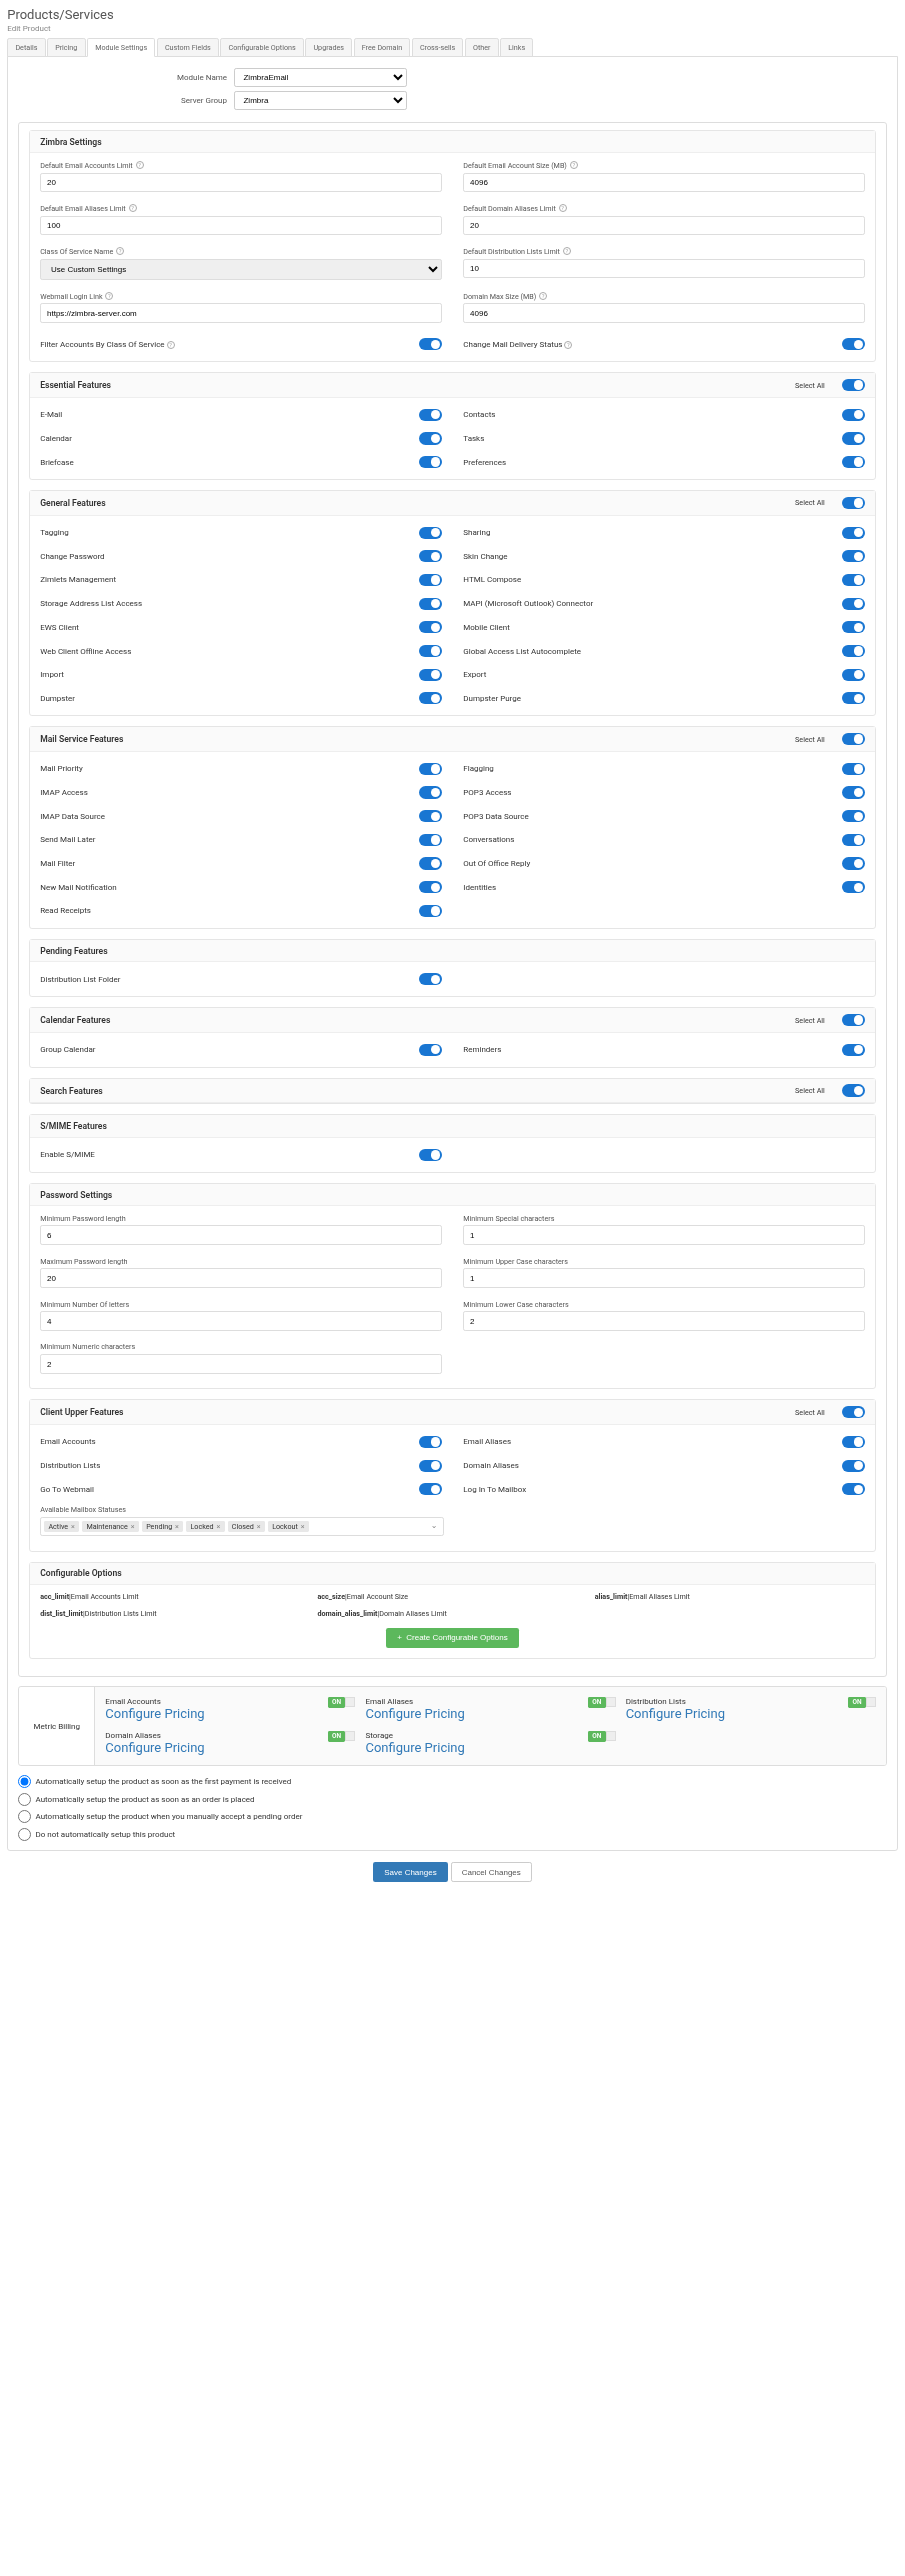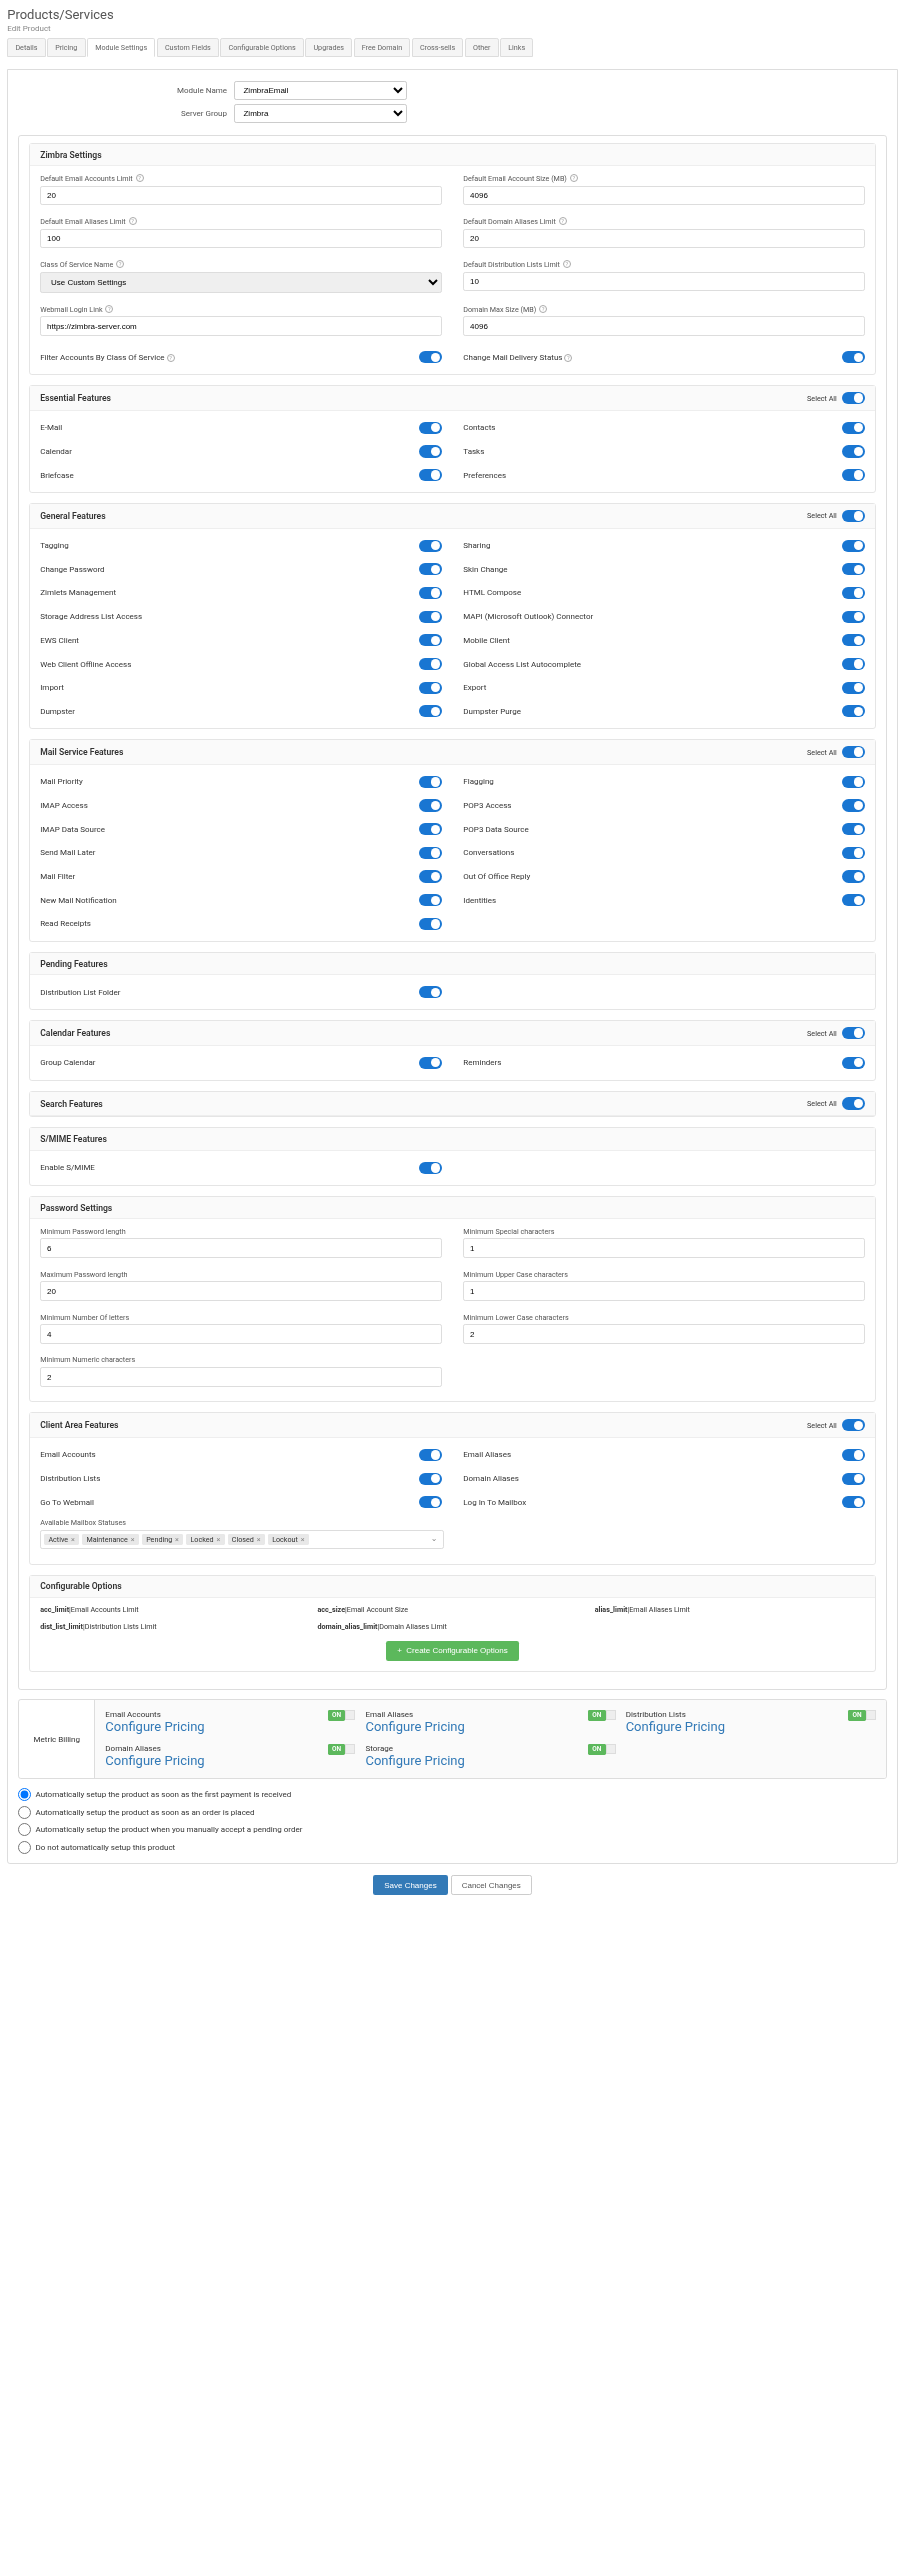--- a/index.html
+++ b/index.html
@@ -1,32 +1,32 @@
 <!DOCTYPE html>
 <html style="font-size:11.5px"><head>
 <meta charset="utf-8">
 <style>
 *{box-sizing:border-box;margin:0;padding:0}
 body{font-family:-apple-system,BlinkMacSystemFont,"Segoe UI",Roboto,Arial,sans-serif;font-size:8px;color:#333;background:#fff;padding:7.2px}
 h1{font-size:13px;font-weight:400;color:#555;margin-bottom:1.4px}
 .subtitle{font-size:8px;color:#888;margin-bottom:5.8px}
-.tabs{display:flex;gap:1.4px;margin-bottom:13px}
+.tabs{display:flex;gap:1.4px;margin-bottom:0}
 .tab{padding:3.6px 7.2px;background:#f5f5f5;border:0.7px solid #ddd;border-radius:2.2px 2.2px 0 0;font-size:7.2px;color:#666;cursor:pointer}
 .tab.active{background:#fff;border-bottom:0.7px solid #fff;position:relative;z-index:2}
 .tab-content{border:0.7px solid #ddd;border-radius:0 0 2.9px 2.9px;padding:7.2px 10px;margin-top:-0.7px;background:#fff}
 .top-form{padding:4.3px 0 7.2px}
 .form-row{display:flex;align-items:center;margin-bottom:4.3px}
 .form-row label{width:216px;text-align:right;padding-right:7.2px;font-size:8px;color:#555}
 .form-row select,.form-row input[type=text]{padding:2.9px 4.3px;border:0.7px solid #ccc;border-radius:2.2px;font-size:8px;width:173px;background:#fff}
 .panel{border:0.7px solid #ddd;border-radius:2.9px;margin-bottom:8.6px;background:#fff}
 .panel-body{padding:7.2px 10px}
 .section{border:0.7px solid #e5e5e5;border-radius:2.9px;margin-bottom:10px;background:#fff}
 .section-header{padding:5.8px 10px;background:#fafafa;border-bottom:0.7px solid #eee;display:flex;justify-content:space-between;align-items:center;font-size:8.6px;font-weight:600}
 .section-body{padding:7.2px 10px}
-.select-all{font-size:7.2px;font-weight:400;display:flex;align-items:center;gap:5px}
+.select-all{font-size:7.2px;font-weight:400;display:flex;align-items:center;gap:17px}
 .grid2{display:grid;grid-template-columns:1fr 1fr;gap:4.3px 21.6px}
 .field{margin-bottom:7.2px}
 .field-label{font-size:7.2px;color:#555;margin-bottom:2.9px;display:flex;align-items:center;gap:2.9px}
 .field input,.field select{width:100%;padding:4.3px 5.8px;border:0.7px solid #ddd;border-radius:2.2px;font-size:8px}
 .toggle-row{display:flex;justify-content:space-between;align-items:center;padding:3.6px 0;font-size:8px}
 .toggle{width:23px;height:12.2px;border-radius:7.2px;background:#1976d2;position:relative;cursor:pointer;flex-shrink:0}
 .toggle::after{content:"";position:absolute;width:9.4px;height:9.4px;background:#fff;border-radius:50%;top:1.4px;right:1.4px}
 .help{display:inline-flex;width:8px;height:8px;border:0.7px solid #aaa;border-radius:50%;font-size:5.8px;align-items:center;justify-content:center;color:#aaa}
 .multiselect{display:flex;flex-wrap:wrap;gap:2.9px;border:0.7px solid #ddd;border-radius:2.2px;padding:2.9px;position:relative;width:404px}
 .chip{background:#e8e8e8;border-radius:1.4px;padding:1.4px 4.3px;font-size:7.2px;display:flex;align-items:center;gap:2.9px}
@@ -391,21 +391,21 @@
               <div class="field"><div class="field-label">Minimum Number Of letters</div><input type="text" value="4" style=""></div>
               <div class="field"><div class="field-label">Minimum Lower Case characters</div><input type="text" value="2" style=""></div>
               <div class="field"><div class="field-label">Minimum Numeric characters</div><input type="text" value="2" style=""></div>
               <div class="field"></div>
             </div>
           </div>
     </div>
 
     <div class="section">
       <div class="section-header">
-        <span>Client Area Features</span>
+        <span>Client Upper Features</span>
         <span class="select-all">
               <span>Select All</span>
               <span class="toggle"></span>
             </span>
       </div>
       <div class="section-body">
         <div class="grid2" id="client-area-toggles">
               <div class="toggle-row">
                 <span>Email Accounts</span>
                 <span class="toggle"></span>

